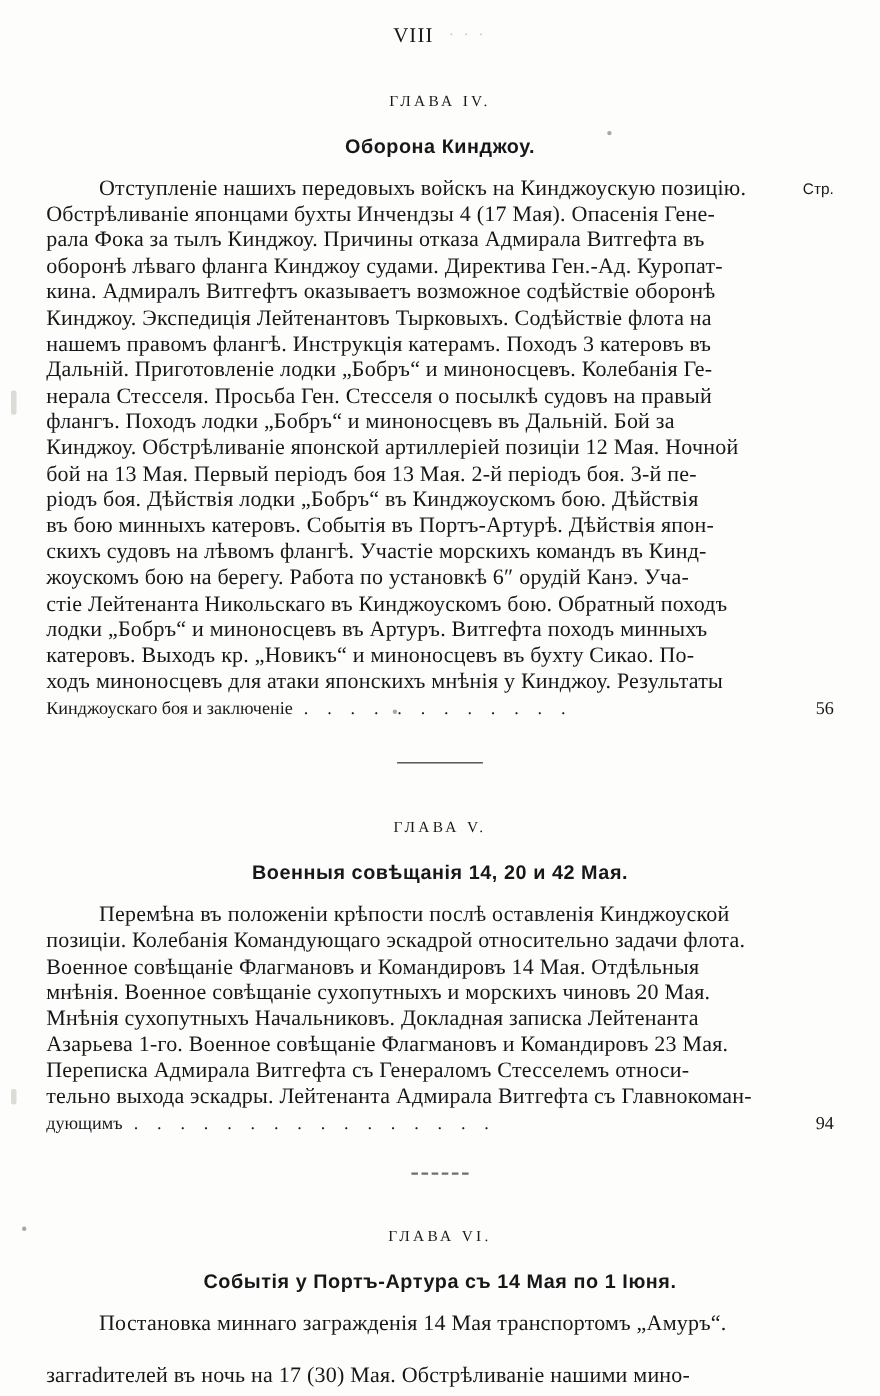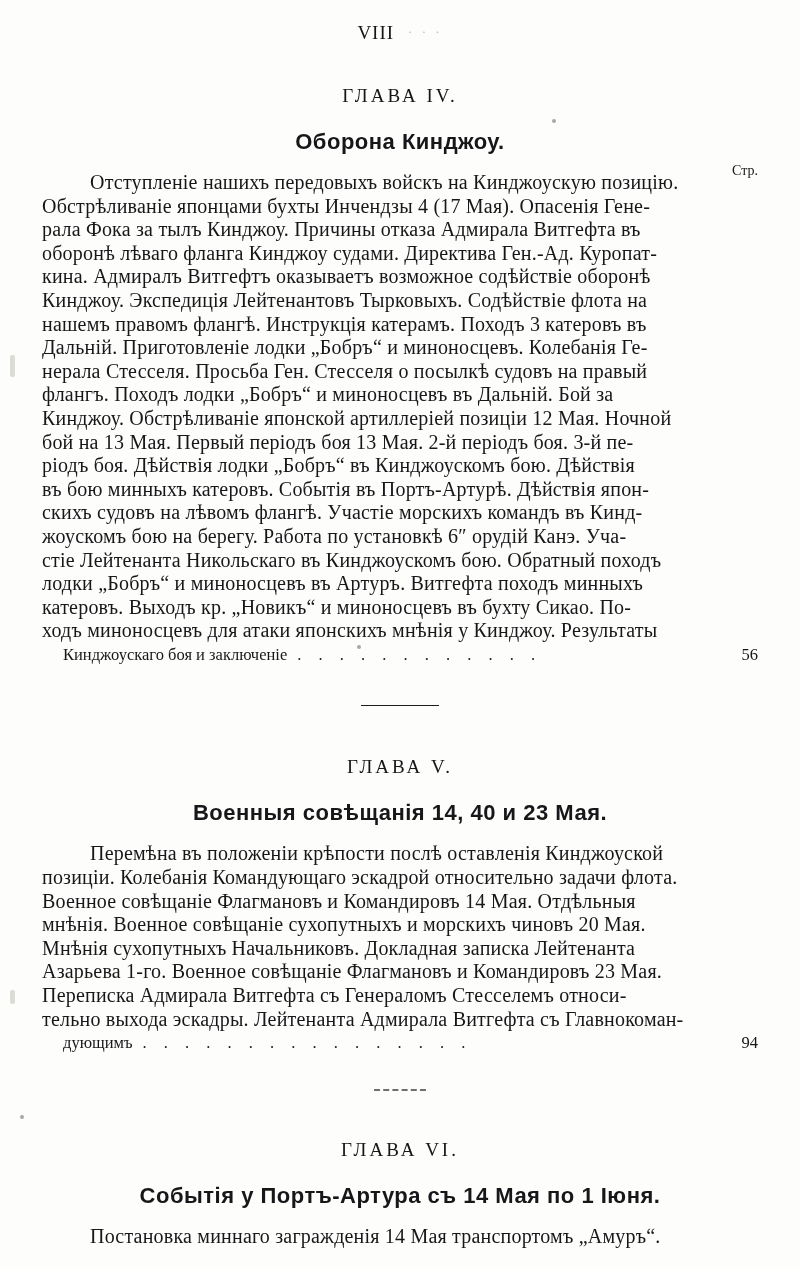--- a/index.html
+++ b/index.html
@@ -43,39 +43,39 @@
     position: absolute;
     left: 42px;
     top: 85px;
     width: 716px;
   }
   .chapter-block {
     margin-bottom: 0;
   }
   .chapter-head {
     text-align: center;
-    font-size: 19px;
+    font-size: 14px;
     letter-spacing: 3px;
     margin: 0 0 22px 0;
     font-family: "Liberation Serif", serif;
   }
   .chapter-title {
     text-align: center;
-    font-size: 22px;
+    font-size: 18px;
     font-weight: bold;
     font-family: "Liberation Sans", sans-serif;
     letter-spacing: 0.5px;
     margin: 0 0 16px 0;
   }
   .stranitsa {
     position: absolute;
     right: 0;
     top: 78px;
     font-size: 14px;
-    font-family: Liberation Serif, serif;
+    font-family: Liberation Sans, sans-serif;
   }
   .toc-para {
     font-size: 20px;
     line-height: 23.6px;
     text-align: justify;
     text-align-last: left;
     text-justify: inter-word;
     letter-spacing: 0.2px;
     margin: 0;
     position: relative;
@@ -88,21 +88,20 @@
     letter-spacing: 6.5px;
     color: #1b1b1b;
     margin: 0 4px;
   }
   .lastline {
     display: flex;
     align-items: flex-end;
     justify-content: flex-start;
     font-size: 16.5px;
     line-height: 23.6px;
-    margin-left: 21px;
   }
   .lastline .txt { white-space: pre; }
   .lastline .dots {
     flex: 0 0 auto;
     letter-spacing: 6.5px;
     padding: 0 6px;
   }
   .lastline .num {
     margin-left: auto;
     padding-left: 10px;
@@ -189,21 +188,21 @@
         <span class="num">56</span>
       </div>
     </div>
 
     <div class="rule-wrap" style="margin-top:26px; margin-bottom:46px;">
       <span class="rule"></span>
     </div>
 
     <div class="chapter-block">
       <div class="chapter-head">ГЛАВА V.</div>
-      <div class="chapter-title">Военныя совѣщанія 14, 40 и 23 Мая.</div>
+      <div class="chapter-title">Военныя совѣщанія 14, 20 и 42 Мая.</div>
       <div class="toc-para">
         <span class="indent"></span><span>Перемѣна въ положеніи крѣпости послѣ оставленія Кинджоуской</span><br>
         <span>позиціи. Колебанія Командующаго эскадрой относительно задачи флота.</span><br>
         <span>Военное совѣщаніе Флагмановъ и Командировъ 14 Мая. Отдѣльныя</span><br>
         <span>мнѣнія. Военное совѣщаніе сухопутныхъ и морскихъ чиновъ 20 Мая.</span><br>
         <span>Мнѣнія сухопутныхъ Начальниковъ. Докладная записка Лейтенанта</span><br>
         <span>Азарьева 1-го. Военное совѣщаніе Флагмановъ и Командировъ 23 Мая.</span><br>
         <span>Переписка Адмирала Витгефта съ Генераломъ Стесселемъ относи-</span><br>
         <span>тельно выхода эскадры. Лейтенанта Адмирала Витгефта съ Главнокоман-</span>
       </div>

